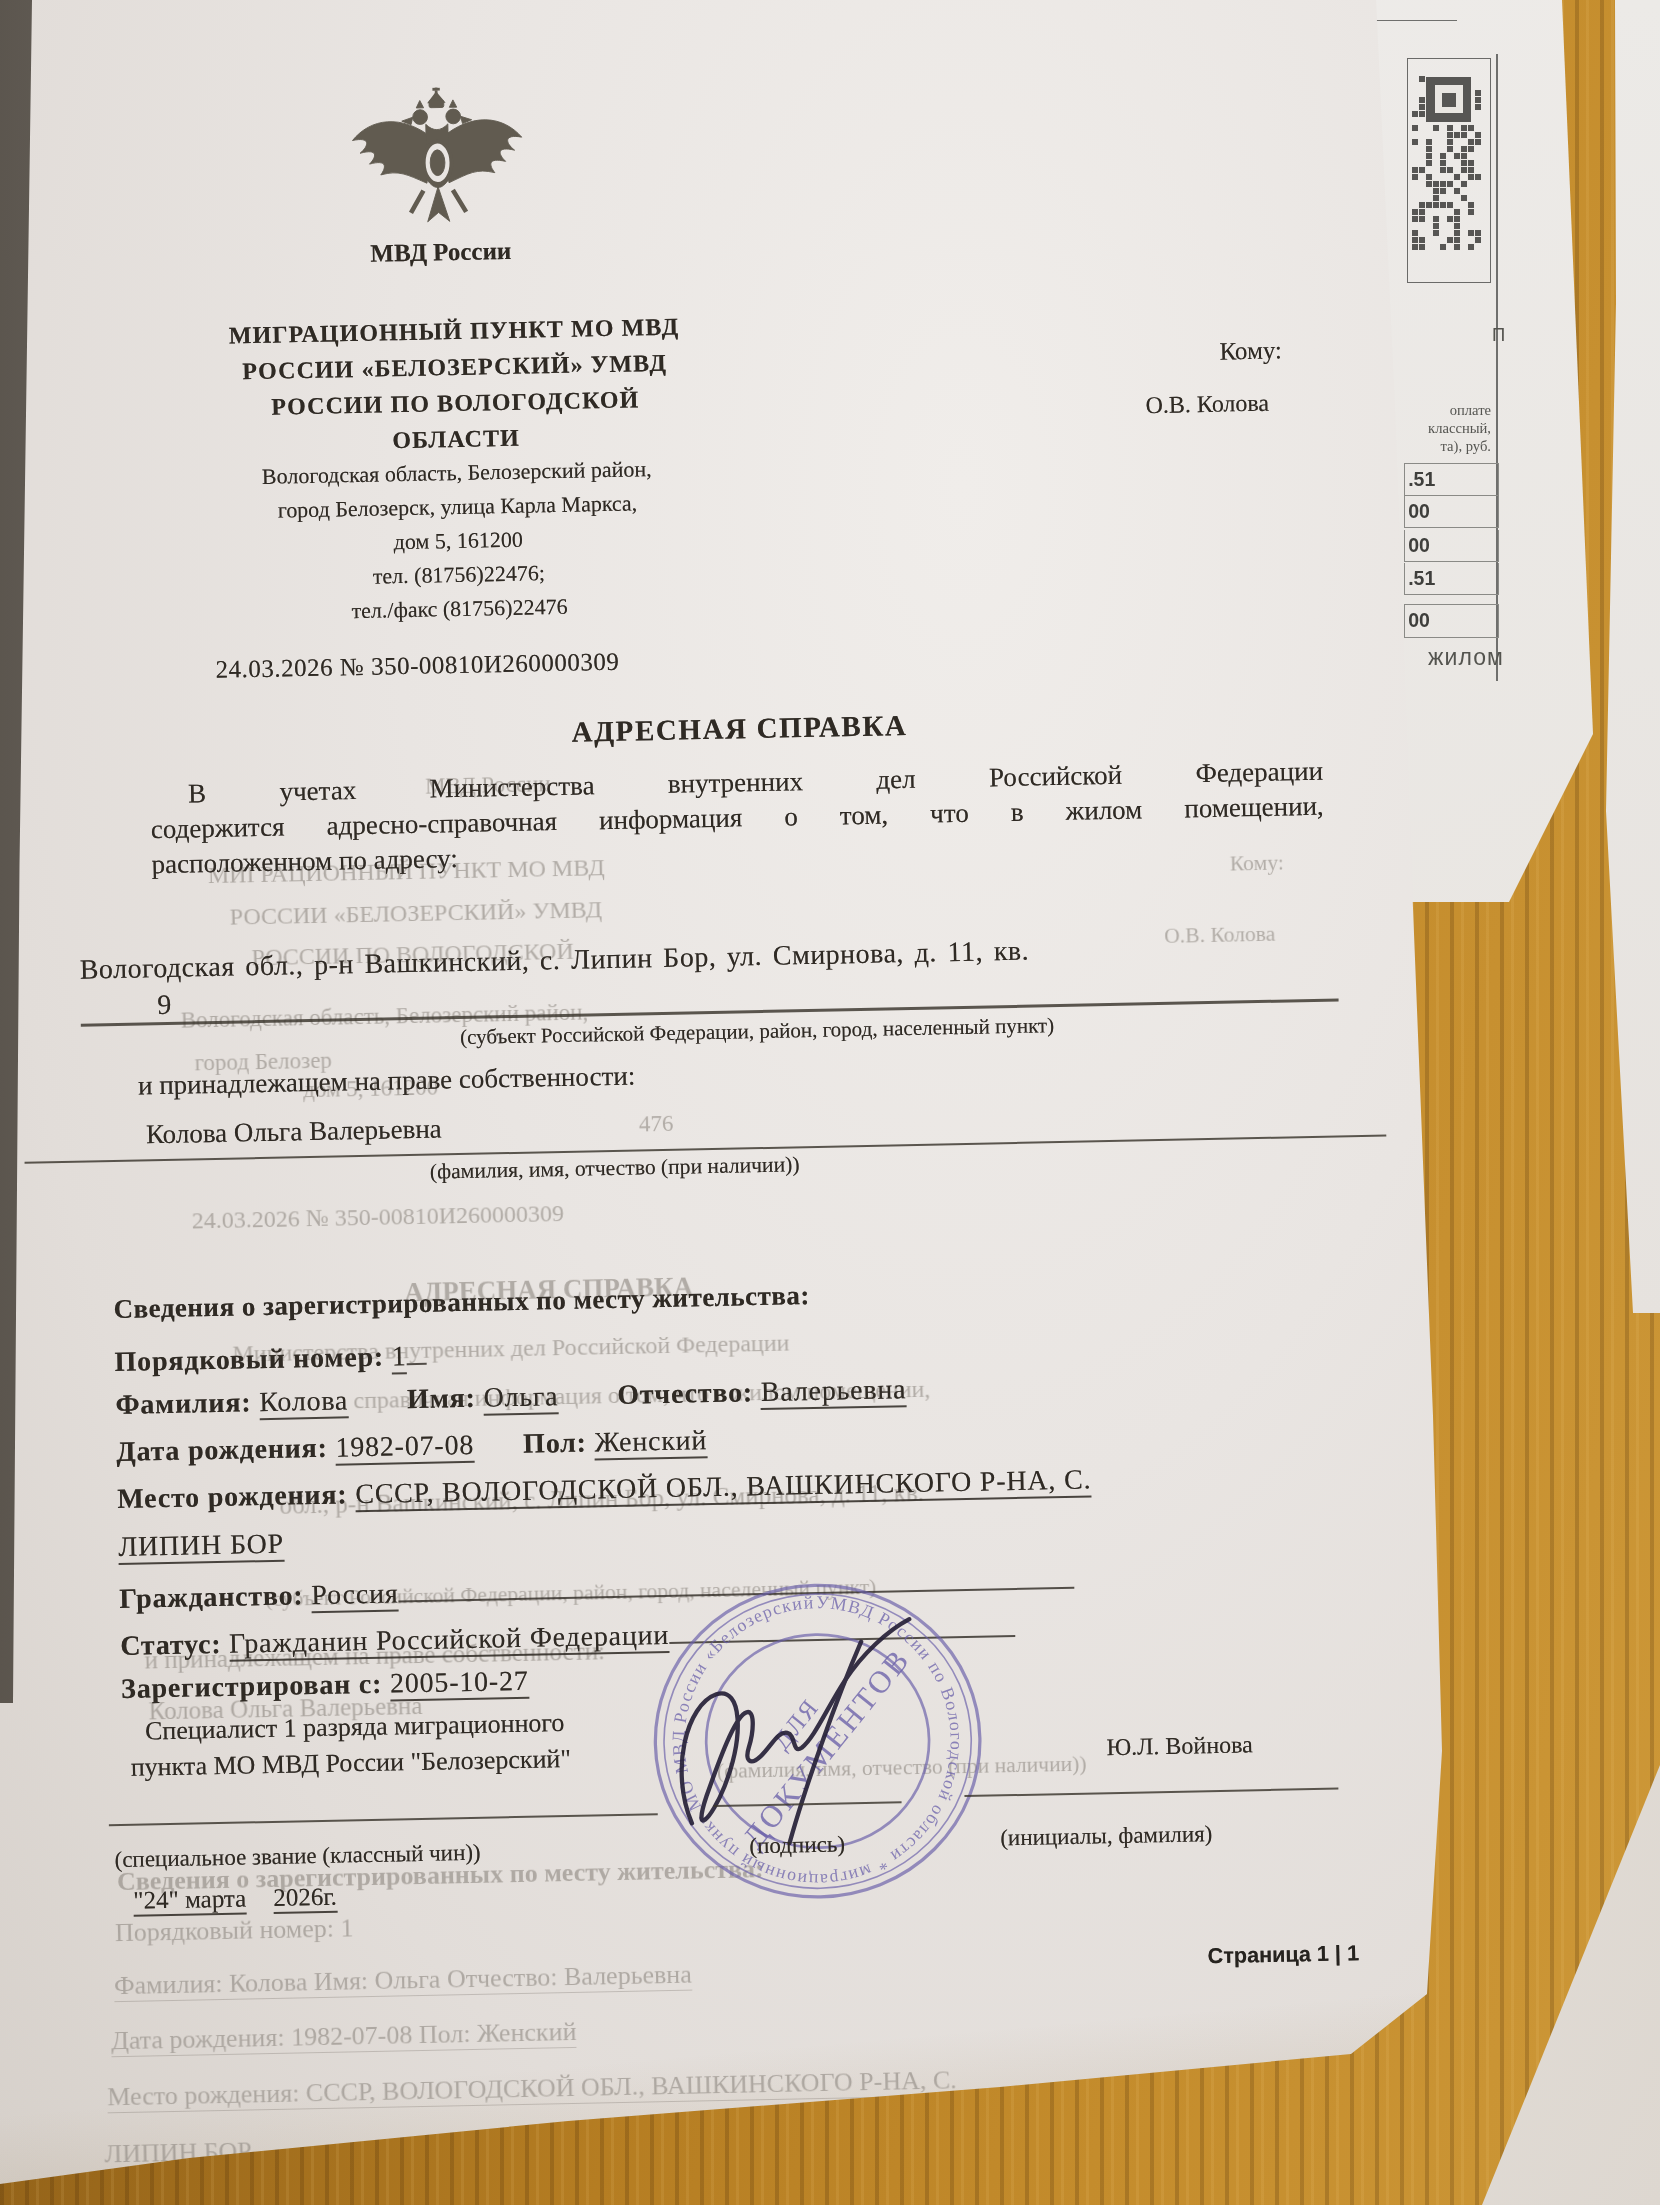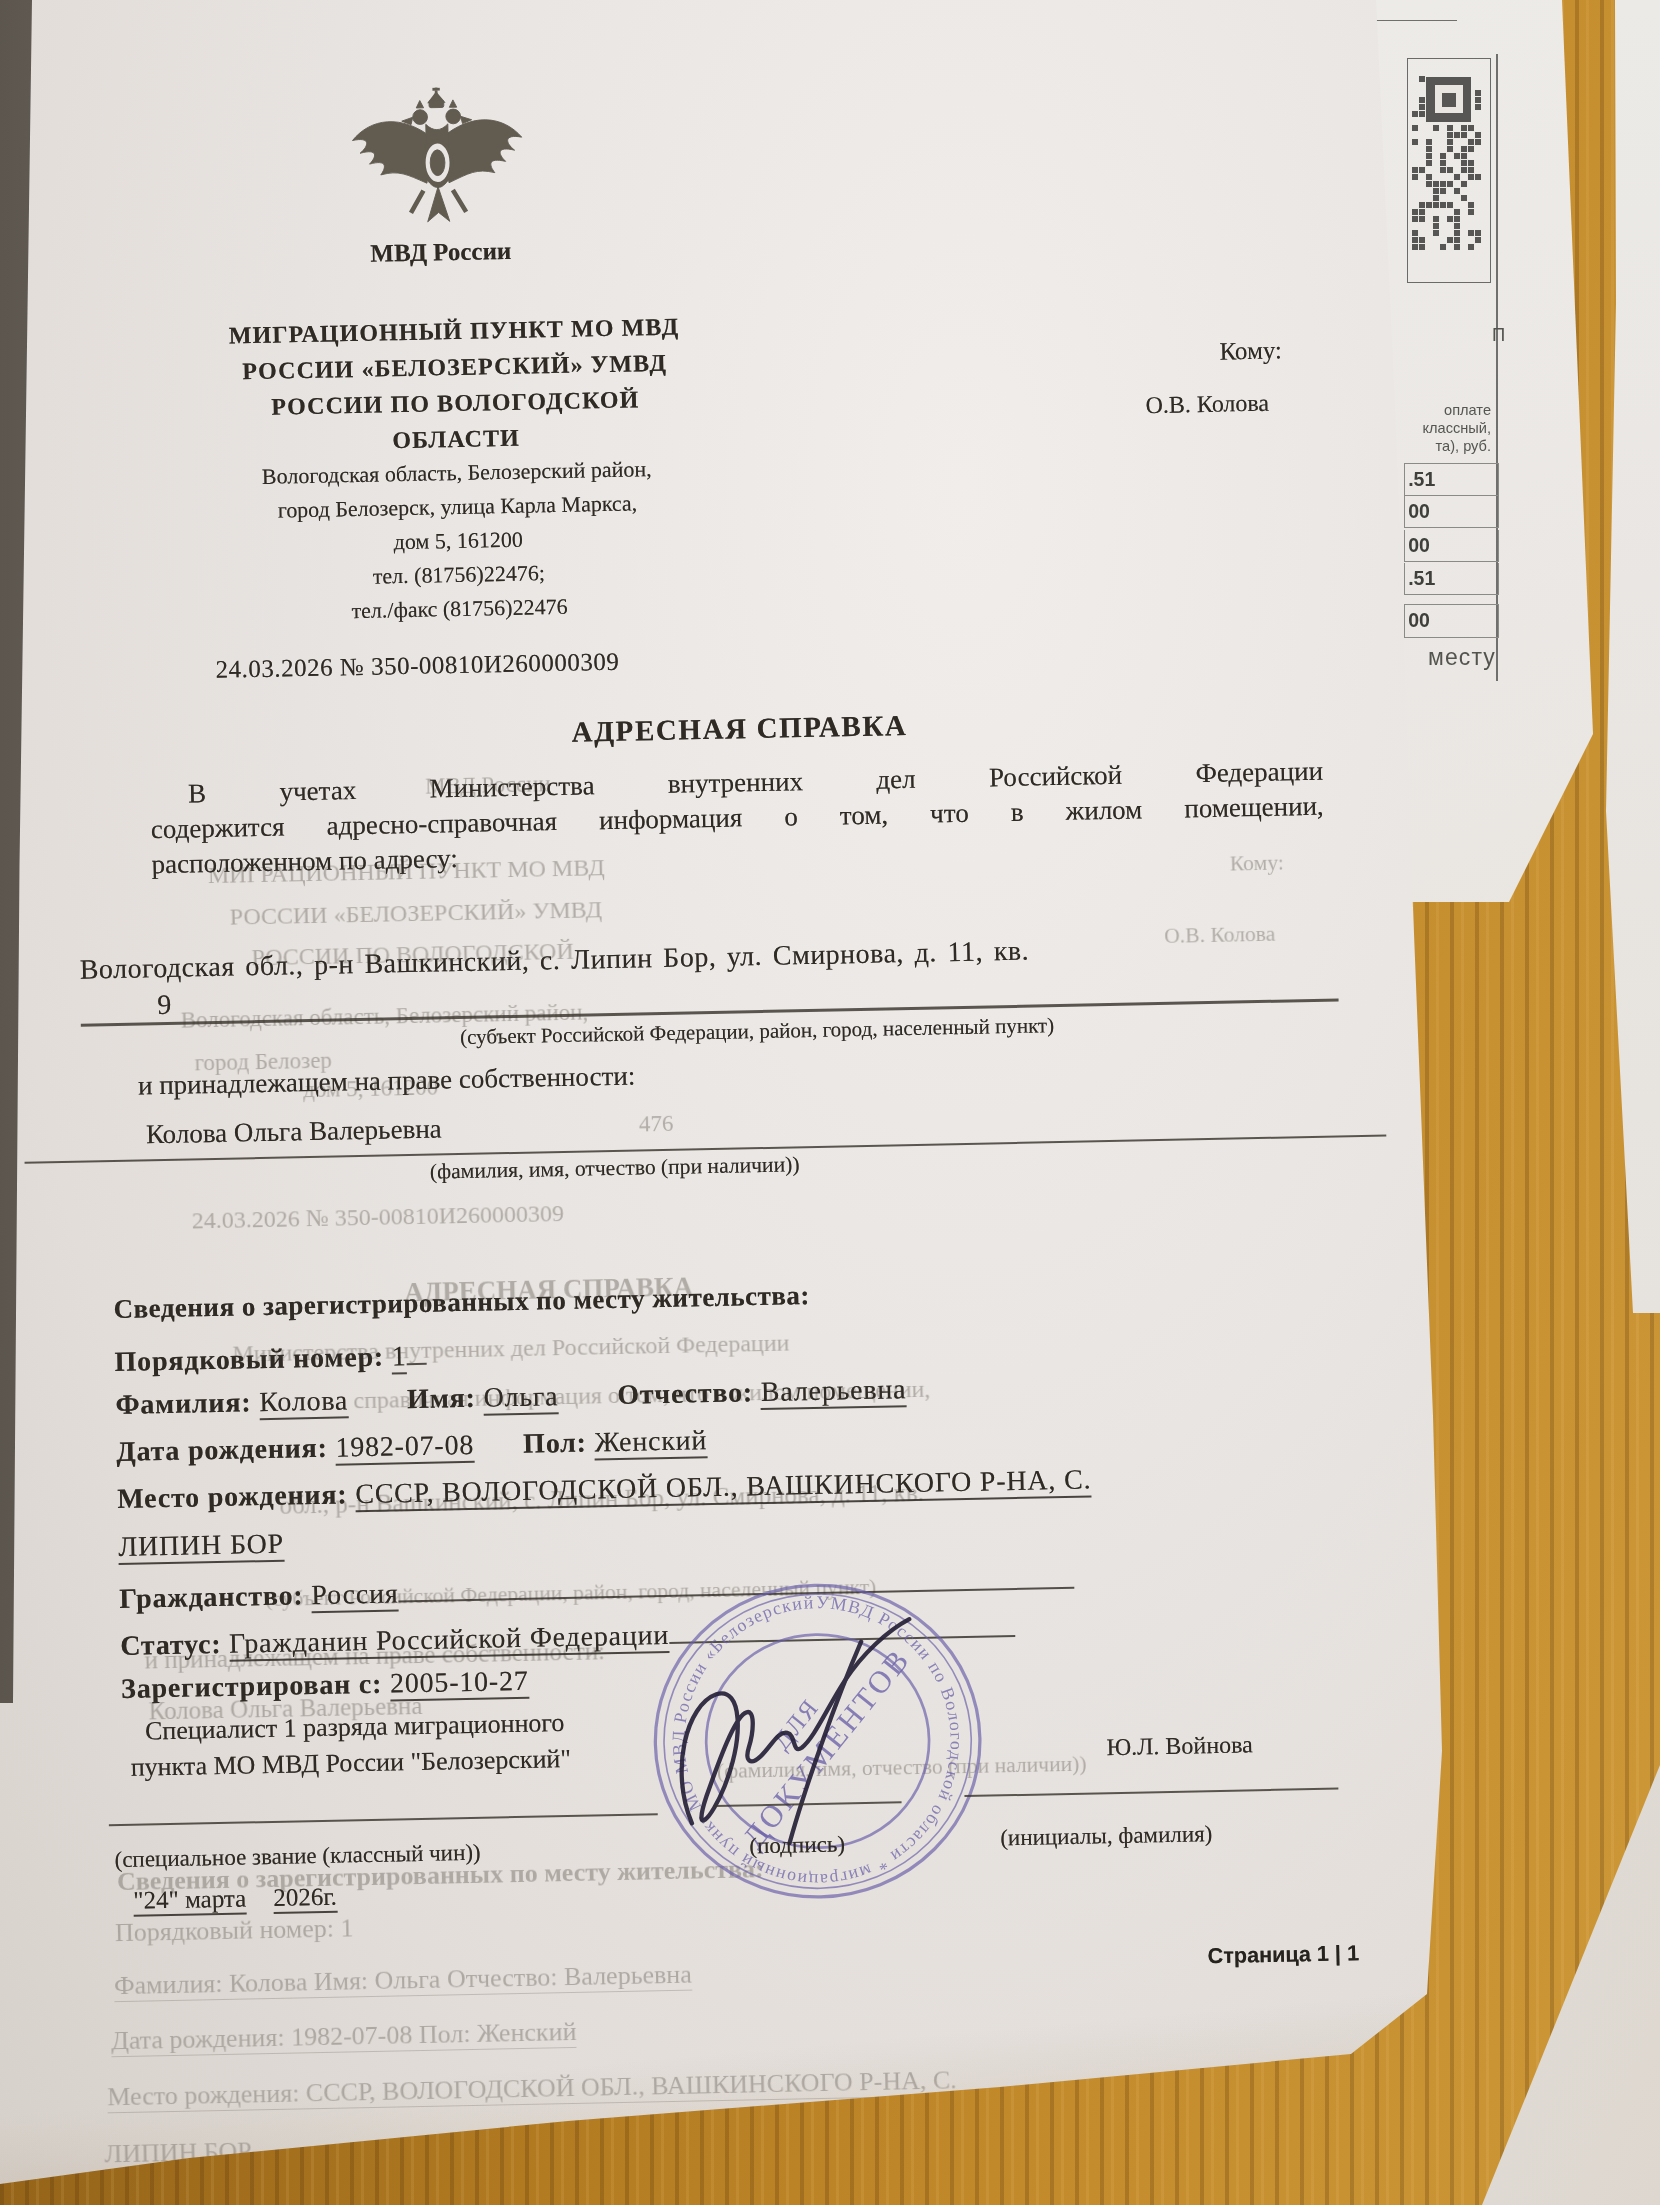--- a/index.html
+++ b/index.html
@@ -34,21 +34,21 @@
   .tail{display:inline-block;border-bottom:2.2px solid rgba(45,40,34,.8);height:1em;vertical-align:baseline;}
   .ghost{position:absolute;white-space:nowrap;color:#8f8982;opacity:.62;filter:blur(0.2px);}
   .ghost .uline{border-bottom:1.6px solid rgba(125,119,111,.55);}
   .regline{position:absolute;white-space:nowrap;font-size:28px;letter-spacing:0.8px;text-shadow:0 0 0.5px rgba(47,42,36,.5);}
   .sans{font-family:"Liberation Sans", sans-serif;}
   
   .qrcell{position:absolute;background:#575654;}
   .qrbox{position:absolute;border:1.6px solid #6a6a68;}
   .vline{position:absolute;background:#6f6f6d;}
   .hline{position:absolute;background:#6f6f6d;}
-  .tbl-header{position:absolute;color:#555551;font-family:Liberation Sans, sans-serif;font-size:14.6px;line-height:18px;text-align:right;}
+  .tbl-header{position:absolute;color:#555551;font-family:Liberation Serif, serif;font-size:14.6px;line-height:18px;text-align:right;}
   .tbl-row{position:absolute;border:1.1px solid #8a8a86;border-top:none;color:#3f3f3c;font-family:"Liberation Sans", sans-serif;font-weight:700;font-size:19.5px;text-align:left;padding:4.3px 0 0 3.2px;}
   .frag{position:absolute;color:#54544f;font-family:"Liberation Sans", sans-serif;}
 </style>
 </head>
 <body>
 
 <div id="stage">
 
   <div class="paper-far-right"></div>
 
@@ -154,21 +154,21 @@
       <div>классный,</div>
       <div>та), руб.</div>
     </div>
     <div id="tbl-rows">
         <div class="tbl-row" style="left: 1404px; top: 463px; width: 90px; height: 27px; border-top: 1.1px solid rgb(138, 138, 134);">.51</div>
         <div class="tbl-row" style="left: 1404px; top: 496px; width: 90px; height: 27px;">00</div>
         <div class="tbl-row" style="left: 1404px; top: 530px; width: 90px; height: 27px;">00</div>
         <div class="tbl-row" style="left: 1404px; top: 563px; width: 90px; height: 27px;">.51</div>
       </div>
     <div class="tbl-row" style="left:1404px;top:604px;width:90px;height:28px;border-top:1.1px solid #8a8a86;">00</div>
-    <div class="frag" style="left:1428px;top:644px;font-size:23px;letter-spacing:1.1px;">месту</div>
+    <div class="frag" style="left:1428px;top:644px;font-size:23px;letter-spacing:1.1px;">жилом</div>
   </div>
 
   <div class="paper-br"></div>
 
   <div class="doc">
     <div class="docshade-left"></div>
 
     <div class="content">
 
       <div id="ghost-layer">

